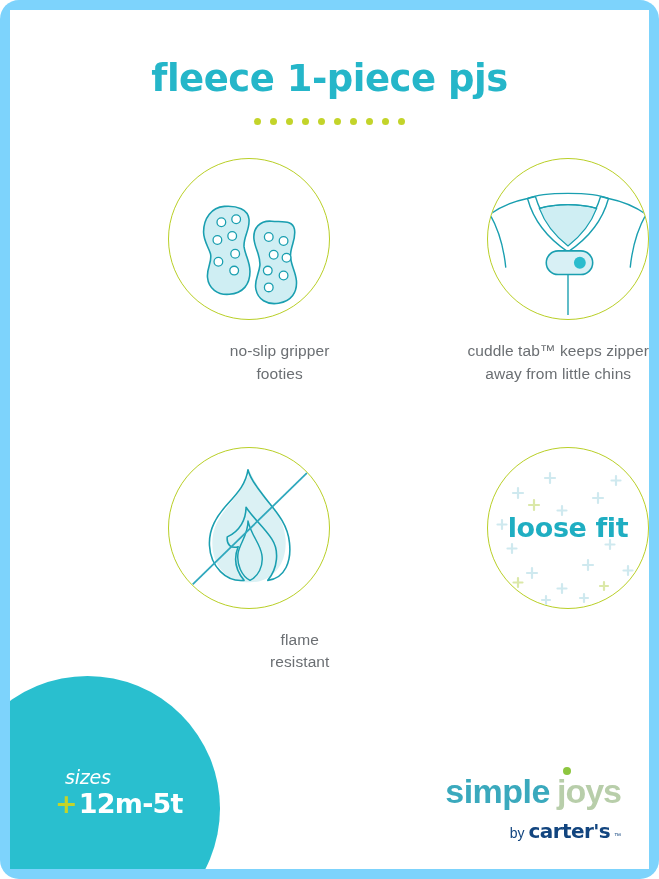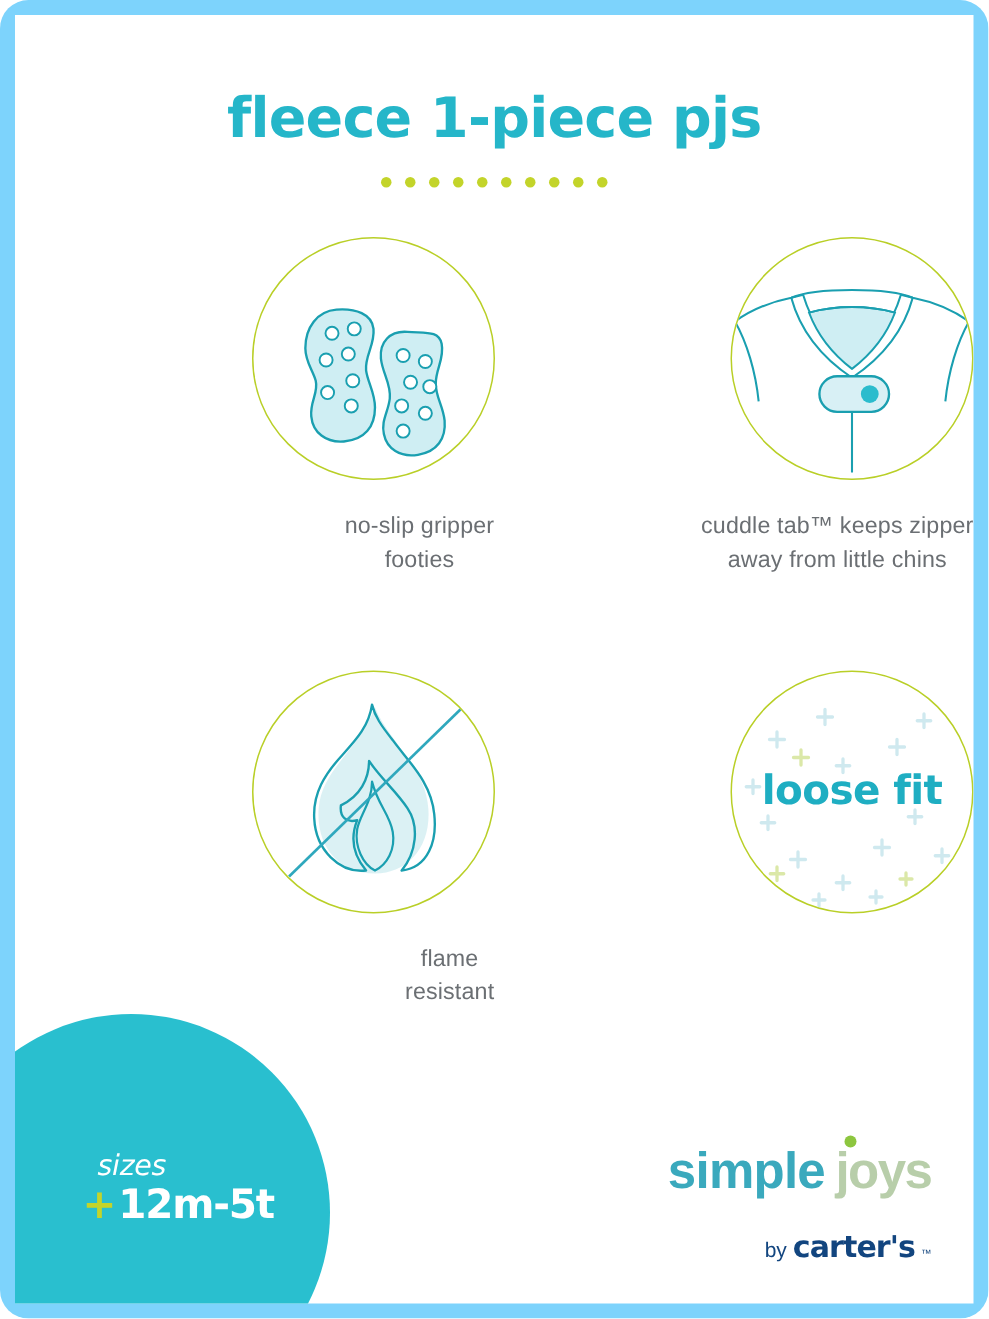--- a/index.html
+++ b/index.html
@@ -192,21 +192,21 @@
   .logo-joys .jdot {
     position: absolute;
     left: 6px;
     top: -5px;
     width: 8px;
     height: 8px;
     border-radius: 50%;
     background: #8dc63f;
   }
   .logo-sub {
-    margin-top: 18px;
+    margin-top: 8px;
     display: flex;
     align-items: baseline;
     justify-content: flex-end;
     gap: 4px;
   }
   .logo-by {
     font-family: "Liberation Sans", sans-serif;
     font-size: 14px;
     color: #12457f;
   }

